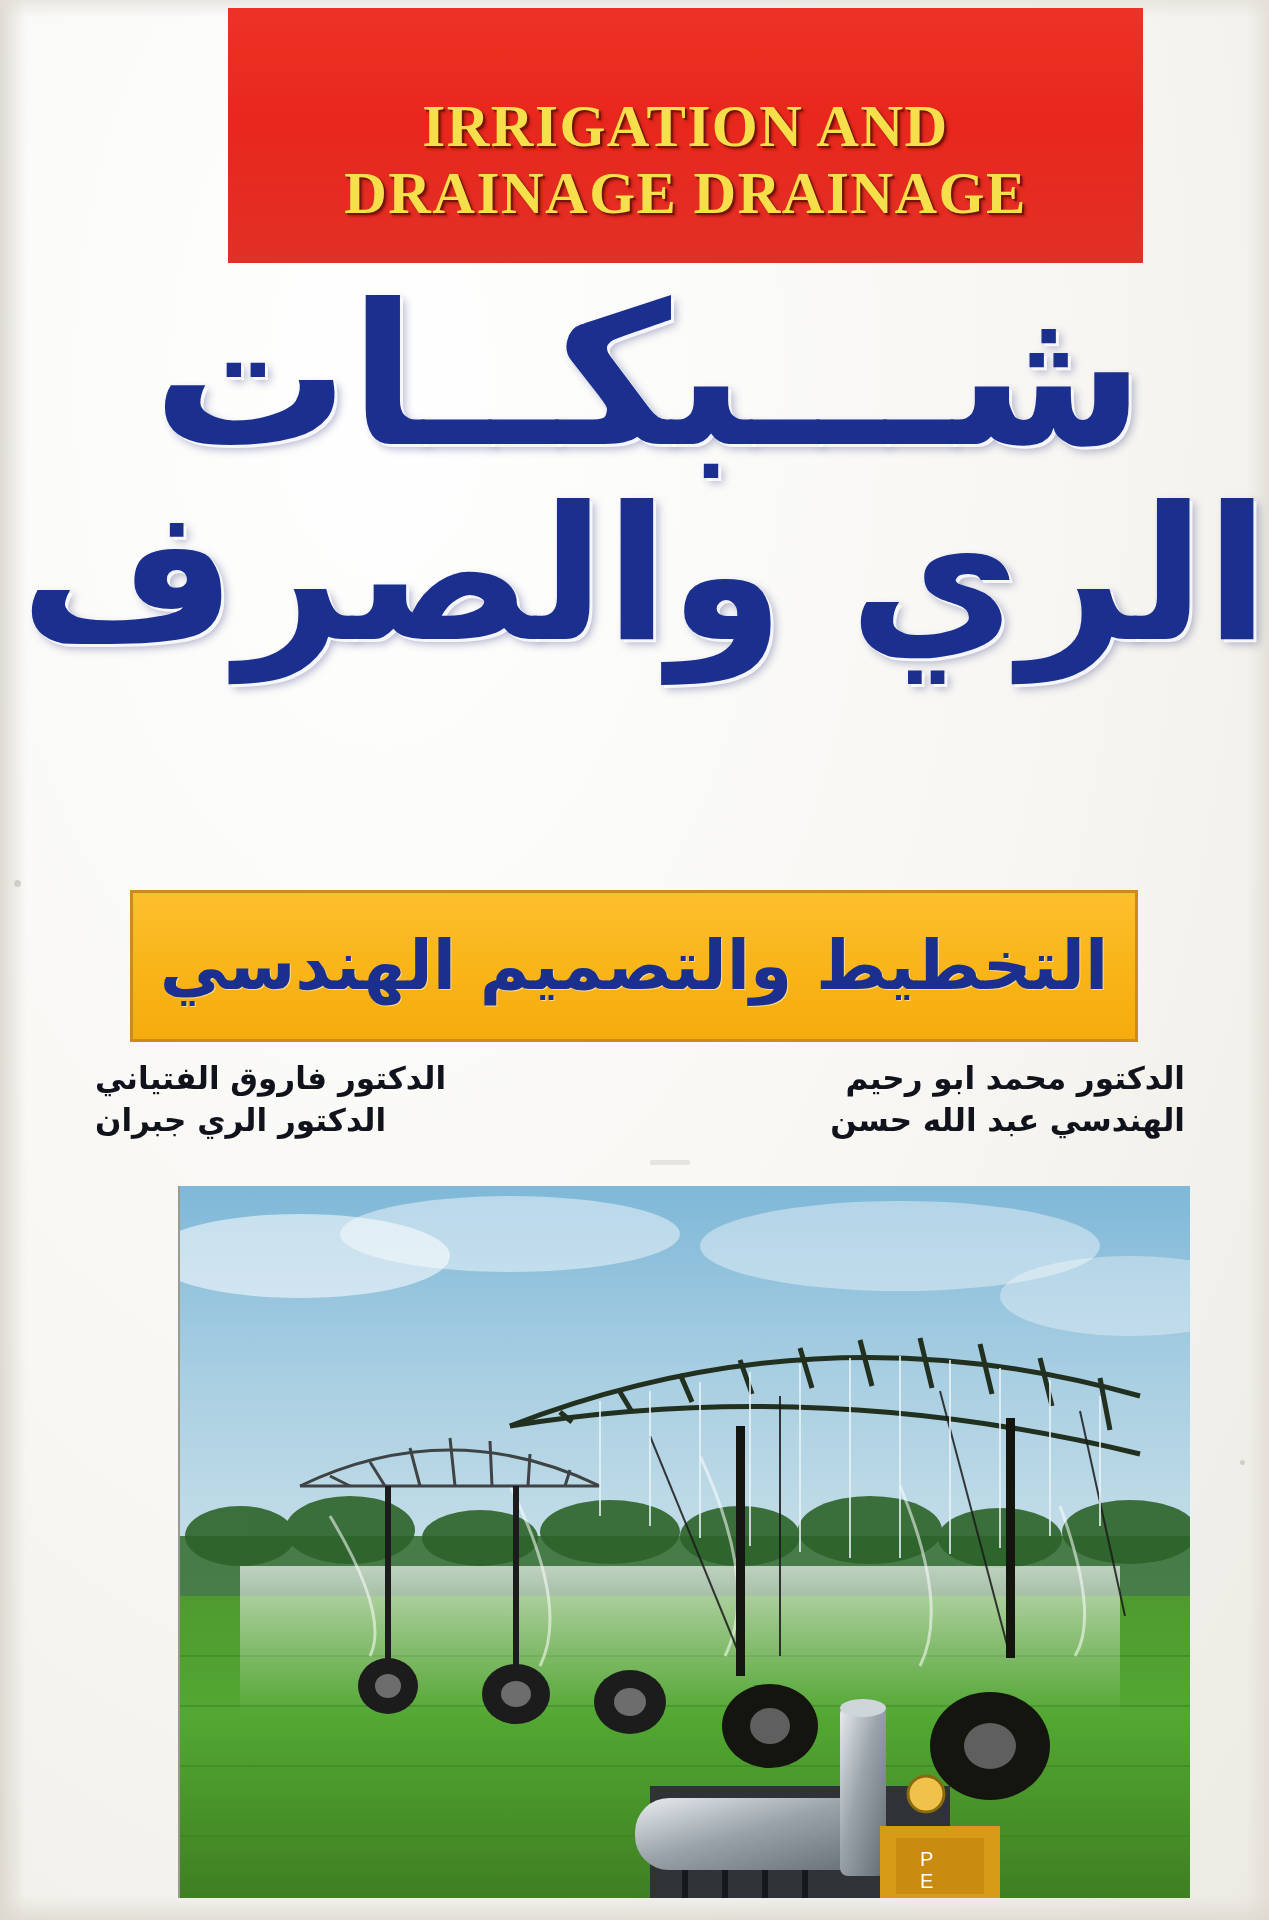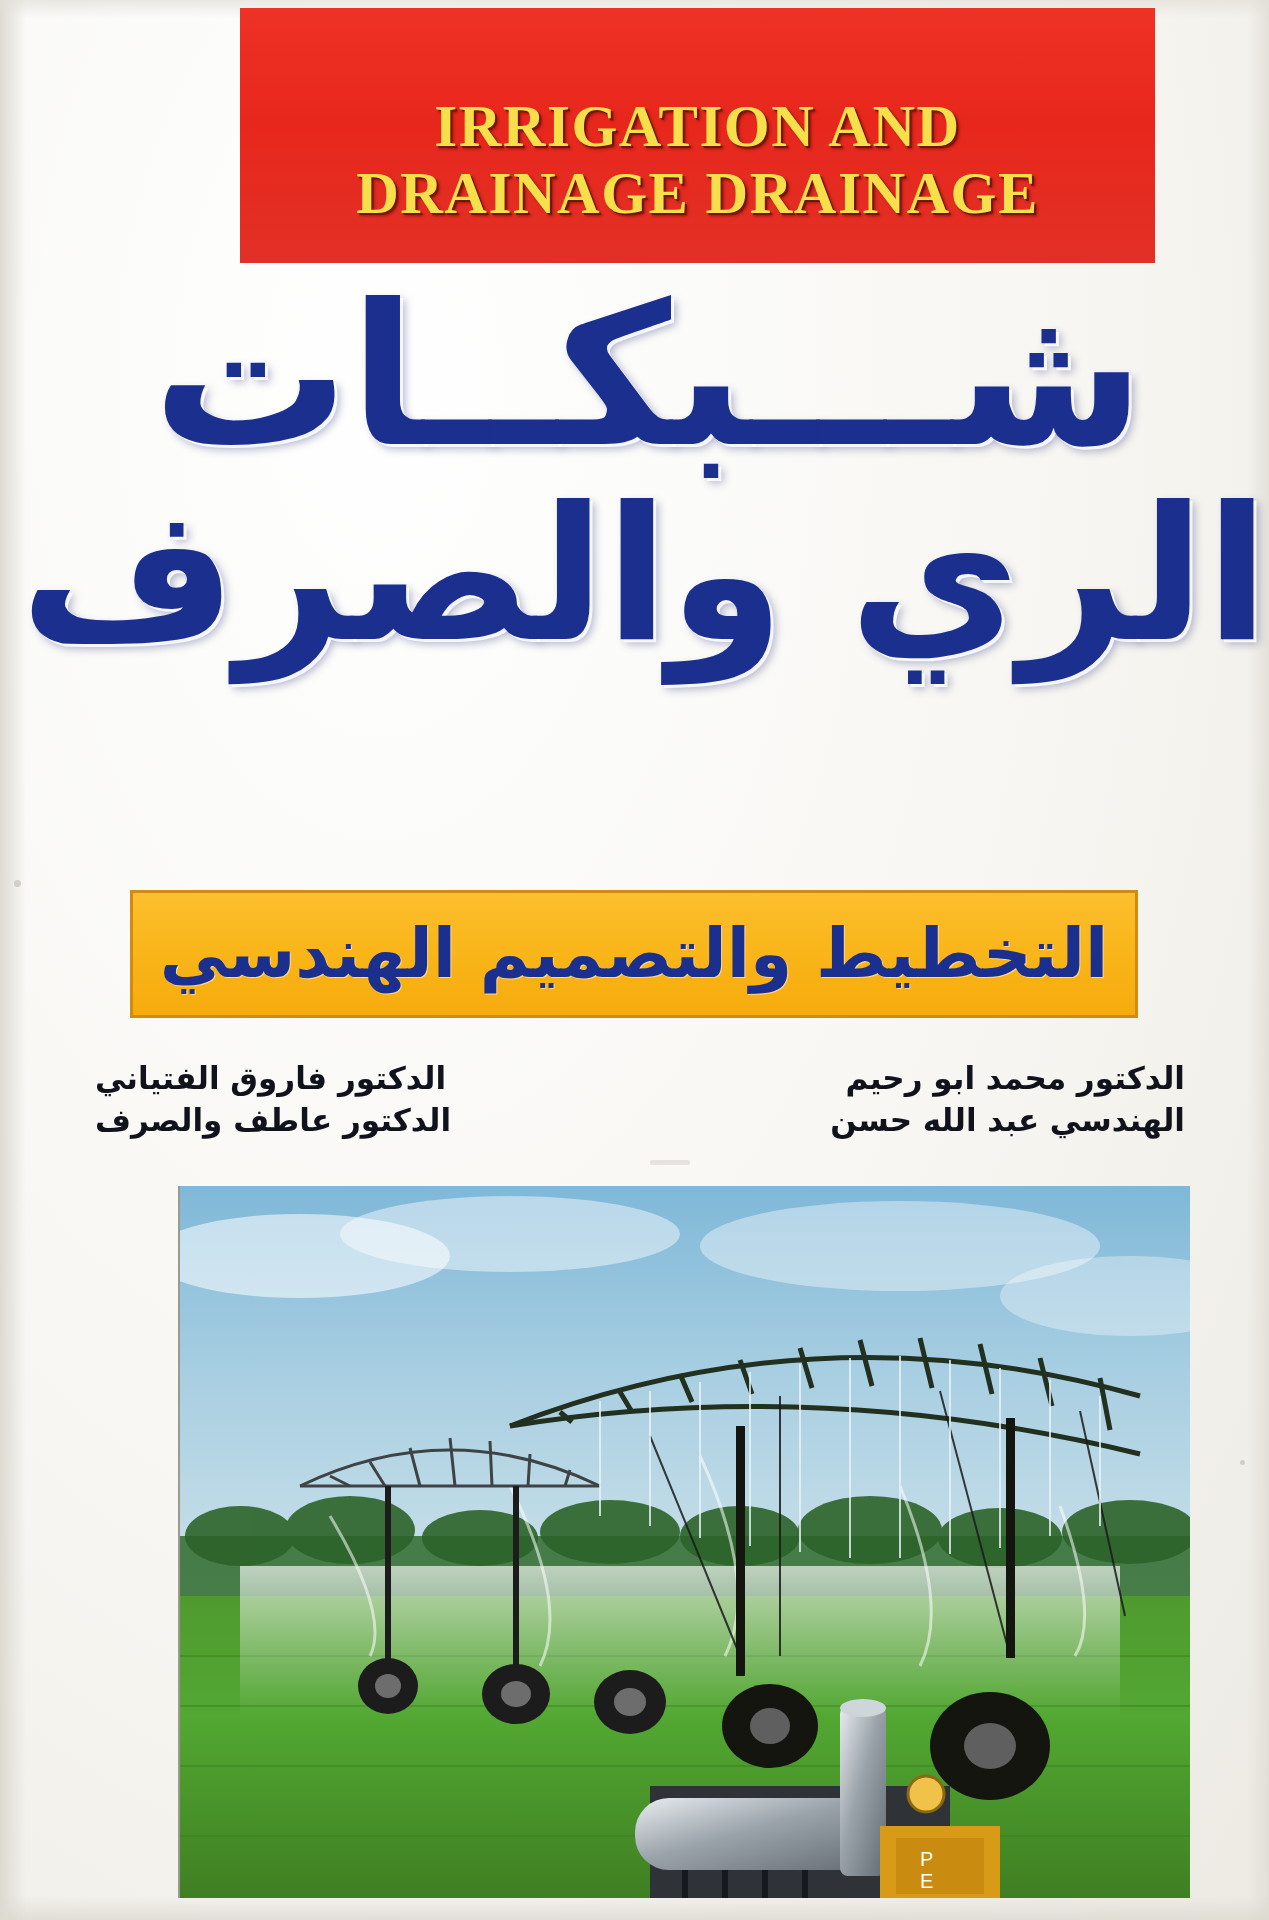--- a/index.html
+++ b/index.html
@@ -56,21 +56,21 @@
   .speck {
     position: absolute;
     background: #b8b4ab;
     border-radius: 50%;
     opacity: .55;
   }
 
   
   .eng-banner {
     position: absolute;
-    left: 240px;
+    left: 228px;
     top: 8px;
     width: 915px;
     height: 255px;
     background: linear-gradient(180deg, #ee3225 0%, #e8271c 45%, #e23026 100%);
     display: flex;
     flex-direction: column;
     align-items: center;
     justify-content: center;
     padding-top: 48px;
     box-sizing: border-box;
@@ -117,21 +117,21 @@
     margin-top: 8px;
     margin-left: 20px;
   }
 
   
   .sub-band {
     position: absolute;
     left: 130px;
     top: 890px;
     width: 1008px;
-    height: 128px;
+    height: 152px;
     background: linear-gradient(180deg, #fcbf2e 0%, #f9b519 50%, #f6ab0d 100%);
     border: 3px solid #d08c12;
     display: flex;
     align-items: center;
     justify-content: center;
     box-sizing: border-box;
   }
   .sub-text {
     font-family: "DejaVu Sans", "Liberation Sans", sans-serif;
     font-weight: bold;
@@ -208,21 +208,21 @@
     <div class="sub-text">التخطيط والتصميم الهندسي</div>
   </div>
 
   <div class="authors">
     <div class="author-row">
       <div class="author">الدكتور محمد ابو رحيم</div>
       <div class="author">الدكتور فاروق الفتياني</div>
     </div>
     <div class="author-row">
       <div class="author">الهندسي عبد الله حسن</div>
-      <div class="author">الدكتور عاطف والصرف</div>
+      <div class="author">الدكتور الري جبران</div>
     </div>
   </div>
 
   <div class="photo">
     <svg viewBox="0 0 1010 712" preserveAspectRatio="none">
       <defs>
         <linearGradient id="sky" x1="0" y1="0" x2="0" y2="1">
           <stop offset="0%" stop-color="#7fb8d8"></stop>
           <stop offset="45%" stop-color="#a9cfe2"></stop>
           <stop offset="100%" stop-color="#cfe3ea"></stop>

